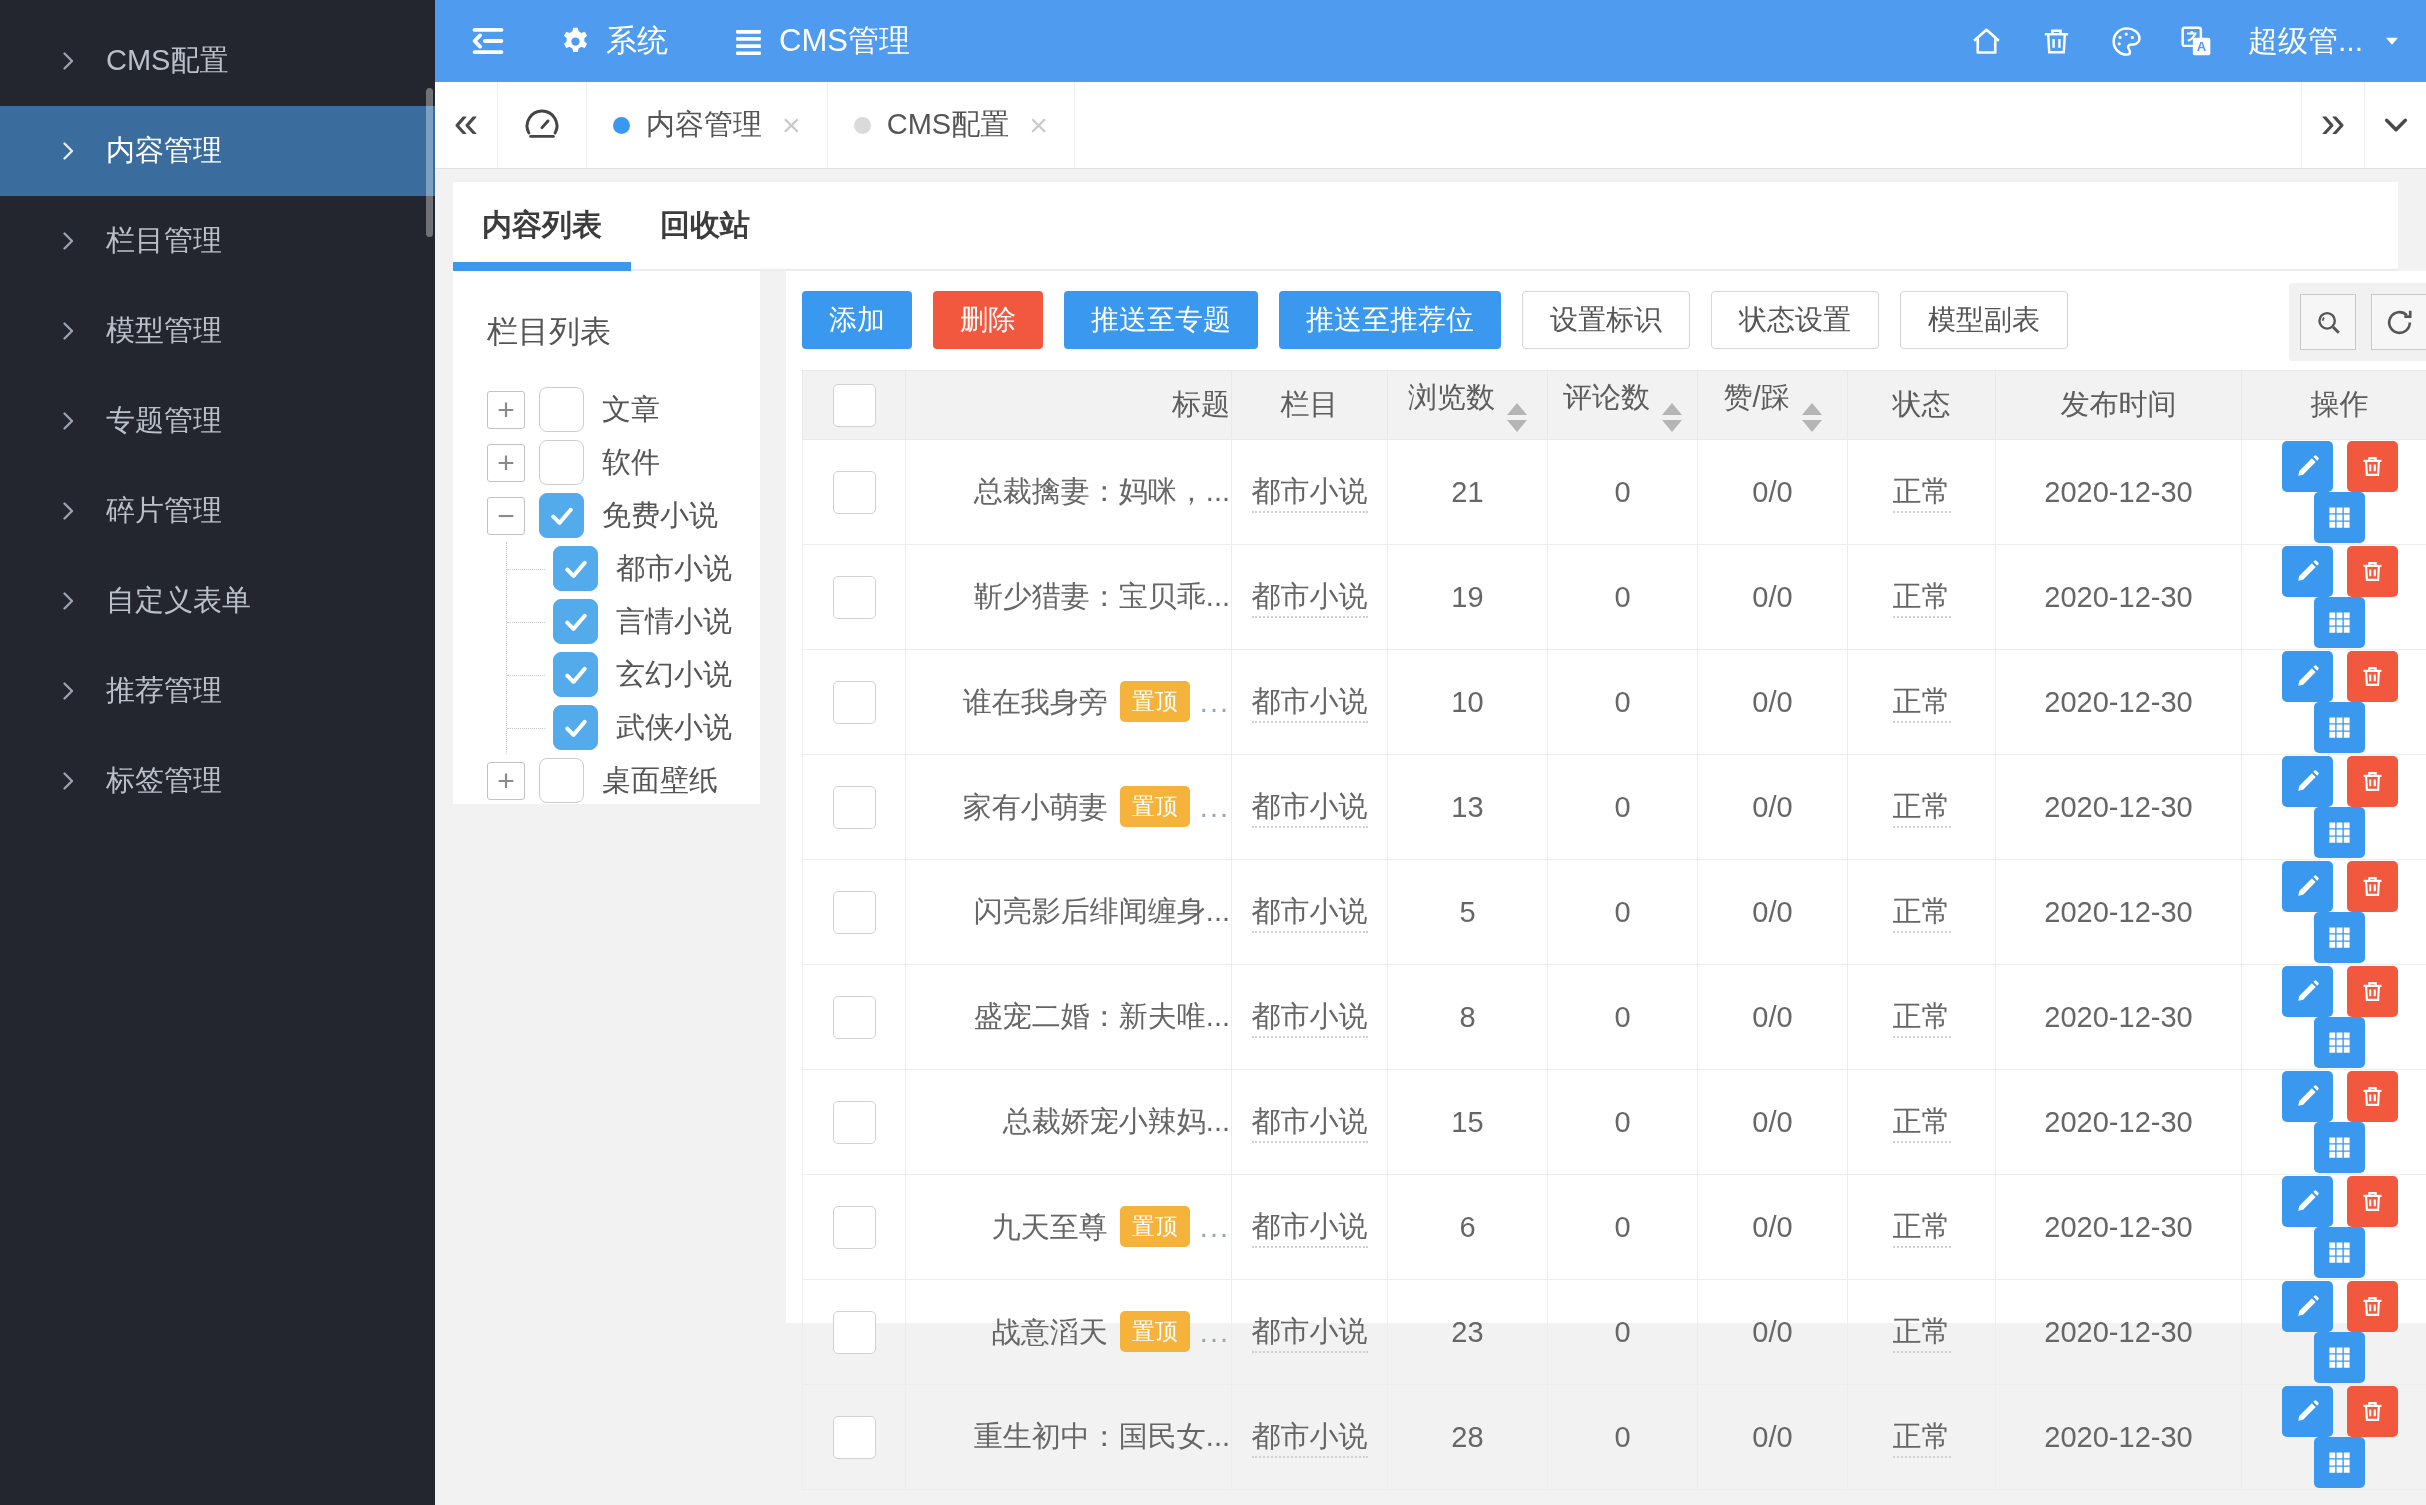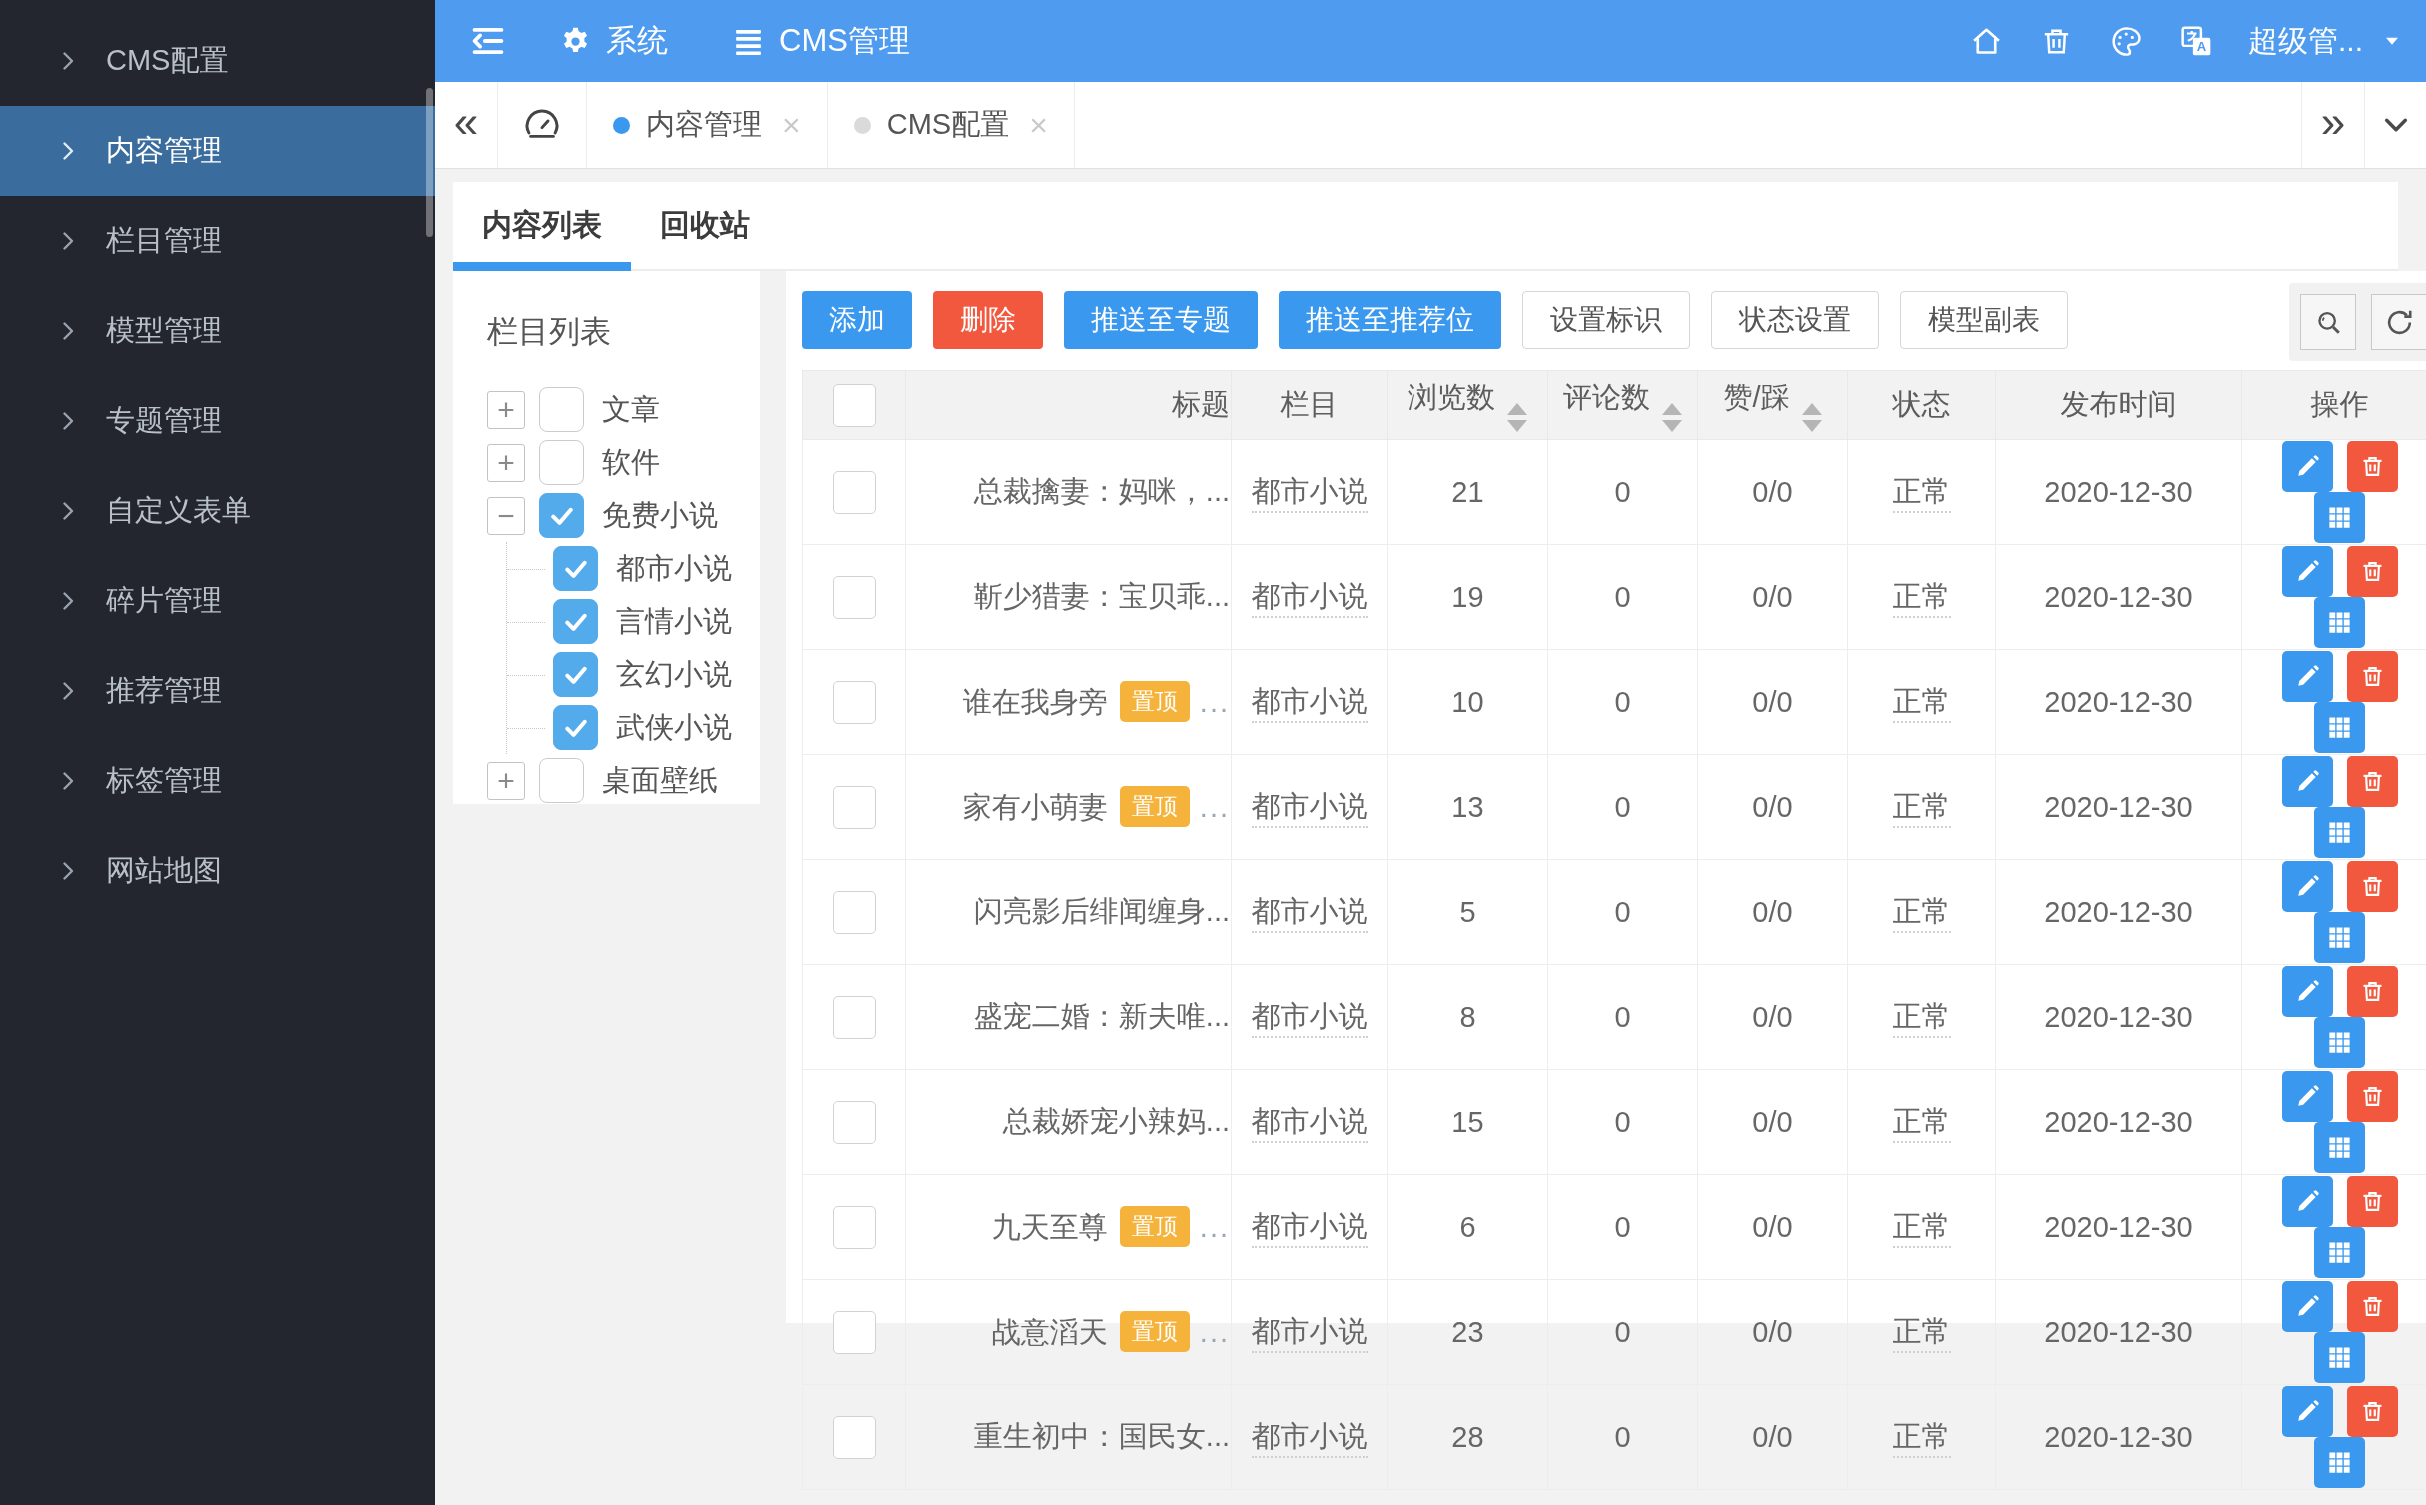--- a/index.html
+++ b/index.html
@@ -151,53 +151,45 @@
             </svg>
           </span>
           <span class="side-label">专题管理</span>
         </li>
         <li class="side-item">
           <span class="chev hmi">
             <svg viewBox="0 0 24 24" fill="none" stroke="currentColor" stroke-width="2.4" stroke-linecap="round" stroke-linejoin="round">
               <polyline points="8.5 4.5 16 12 8.5 19.5"></polyline>
             </svg>
           </span>
+          <span class="side-label">碎片管理</span>
+        </li>
+        <li class="side-item">
+          <span class="chev hmi">
+            <svg viewBox="0 0 24 24" fill="none" stroke="currentColor" stroke-width="2.4" stroke-linecap="round" stroke-linejoin="round">
+              <polyline points="8.5 4.5 16 12 8.5 19.5"></polyline>
+            </svg>
+          </span>
           <span class="side-label">自定义表单</span>
         </li>
         <li class="side-item">
           <span class="chev hmi">
             <svg viewBox="0 0 24 24" fill="none" stroke="currentColor" stroke-width="2.4" stroke-linecap="round" stroke-linejoin="round">
               <polyline points="8.5 4.5 16 12 8.5 19.5"></polyline>
             </svg>
           </span>
-          <span class="side-label">碎片管理</span>
-        </li>
-        <li class="side-item">
-          <span class="chev hmi">
-            <svg viewBox="0 0 24 24" fill="none" stroke="currentColor" stroke-width="2.4" stroke-linecap="round" stroke-linejoin="round">
-              <polyline points="8.5 4.5 16 12 8.5 19.5"></polyline>
-            </svg>
-          </span>
           <span class="side-label">推荐管理</span>
         </li>
         <li class="side-item">
           <span class="chev hmi">
             <svg viewBox="0 0 24 24" fill="none" stroke="currentColor" stroke-width="2.4" stroke-linecap="round" stroke-linejoin="round">
               <polyline points="8.5 4.5 16 12 8.5 19.5"></polyline>
             </svg>
           </span>
           <span class="side-label">标签管理</span>
-        </li>
-        <li class="side-item">
-          <span class="chev hmi">
-            <svg viewBox="0 0 24 24" fill="none" stroke="currentColor" stroke-width="2.4" stroke-linecap="round" stroke-linejoin="round">
-              <polyline points="8.5 4.5 16 12 8.5 19.5"></polyline>
-            </svg>
-          </span>
-          <span class="side-label">网站地图</span>
         </li>
       </ul>
     <div class="side-thumb"></div>
   </div>
 
   <div class="header">
     <div class="hbtn">
       <span class="hmi">
           <svg viewBox="0 0 24 24" fill="none" stroke="currentColor" stroke-width="2.4" stroke-linecap="round" stroke-linejoin="round">
             <path d="M3.5 5h17M10 12h10.5M3.5 19h17"></path>

